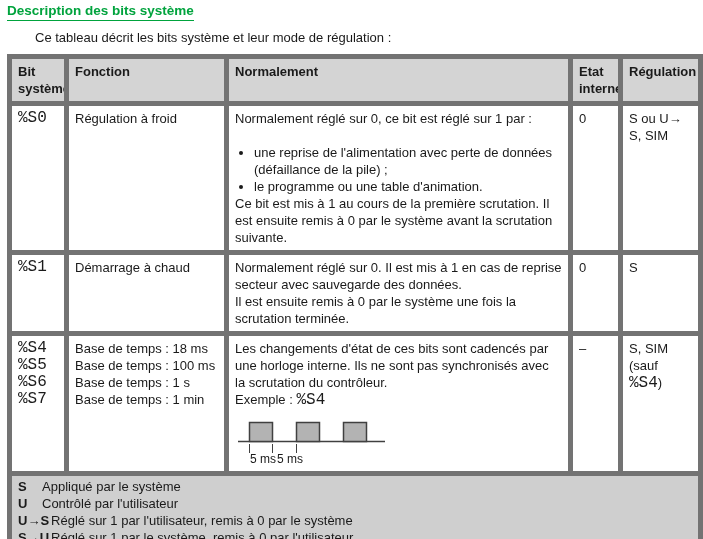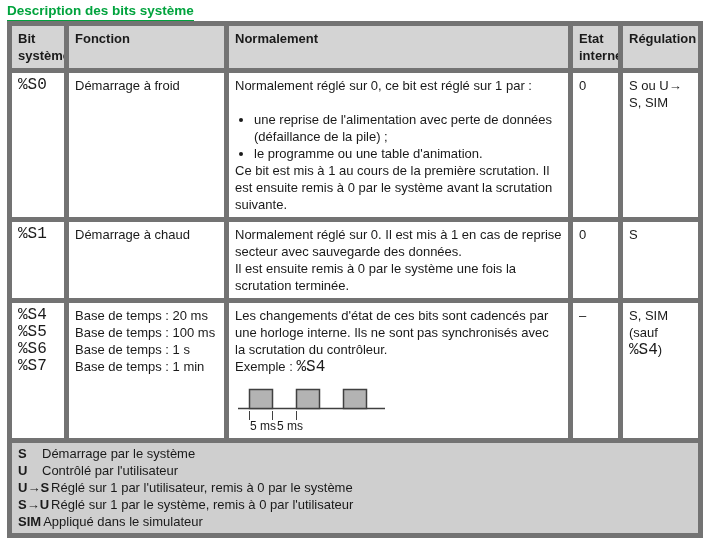--- a/index.html
+++ b/index.html
@@ -77,20 +77,21 @@
     margin-right: 2px;
   }
 </style>
 </head>
 <body>
 
 <div class="page">
 
   <h2 class="title">Description des bits système</h2>
 
+  <p class="intro">Ce tableau décrit les bits système et leur mode de régulation :</p>
 
   <table class="bits">
     <colgroup>
       <col style="width:57px">
       <col style="width:160px">
       <col style="width:344px">
       <col style="width:50px">
       <col style="width:80px">
     </colgroup>
 
@@ -104,21 +105,21 @@
       </tr>
     </thead>
 
     <tbody>
 
       <tr>
         <td class="h-r1">
           <span class="mono bitline">%S0</span>
         </td>
         <td>
-          <span>Démarrage à froid</span>
+          <span>Régulation à froid</span>
         </td>
         <td>
           <p class="desc-p" style="margin-bottom:17px">Normalement réglé sur 0, ce bit est réglé sur 1 par :</p>
           <ul class="desc-bullets">
             <li>une reprise de l'alimentation avec perte de données (défaillance de la pile) ;</li>
             <li>le programme ou une table d'animation.</li>
           </ul>
           <p class="desc-p">Ce bit est mis à 1 au cours de la première scrutation. Il est ensuite remis à 0 par le système avant la scrutation suivante.</p>
         </td>
         <td>0</td>
@@ -140,21 +141,21 @@
       </tr>
 
       <tr>
         <td class="h-r3">
           <span class="mono bitline">%S4</span>
           <span class="mono bitline">%S5</span>
           <span class="mono bitline">%S6</span>
           <span class="mono bitline">%S7</span>
         </td>
         <td>
-          <span class="bitline">Base de temps : 20 ms</span>
+          <span class="bitline">Base de temps : 18 ms</span>
           <span class="bitline">Base de temps : 100 ms</span>
           <span class="bitline">Base de temps : 1 s</span>
           <span class="bitline">Base de temps : 1 min</span>
         </td>
         <td>
           <p class="desc-p nomargin">Les changements d'état de ces bits sont cadencés par une horloge interne. Ils ne sont pas synchronisés avec la scrutation du contrôleur.</p>
           <p class="desc-p nomargin"><span>Exemple : </span><span class="mono">%S4</span></p>
           <svg class="waveform" width="170" height="54" viewBox="0 0 170 54">
             <line x1="1" y1="29.5" x2="148" y2="29.5" stroke="#404040" stroke-width="1.5"></line>
             <rect x="12.5" y="10.5" width="23" height="19" fill="#b3b3b3" stroke="#404040" stroke-width="1.5"></rect>
@@ -171,21 +172,21 @@
         <td>
           <span class="bitline">S, SIM</span>
           <span class="bitline"><span>(sauf </span><span class="mono">%S4</span><span>)</span></span>
         </td>
       </tr>
     </tbody>
 
     <tfoot>
       <tr>
         <td class="legend-cell" colspan="5">
-          <div class="legend-line"><span class="legend-term">S</span><span>Démarrage par le système</span></div>
+          <div class="legend-line"><span class="legend-term">S</span><span>Appliqué par le système</span></div>
           <div class="legend-line"><span class="legend-term">U</span><span>Contrôlé par l'utilisateur</span></div>
           <div class="legend-line"><span class="legend-term">U→S</span><span>Réglé sur 1 par l'utilisateur, remis à 0 par le système</span></div>
           <div class="legend-line"><span class="legend-term">S→U</span><span>Réglé sur 1 par le système, remis à 0 par l'utilisateur</span></div>
           <div class="legend-line"><span class="legend-term">SIM</span><span>Appliqué dans le simulateur</span></div>
         </td>
       </tr>
     </tfoot>
   </table>
 </div>
 

